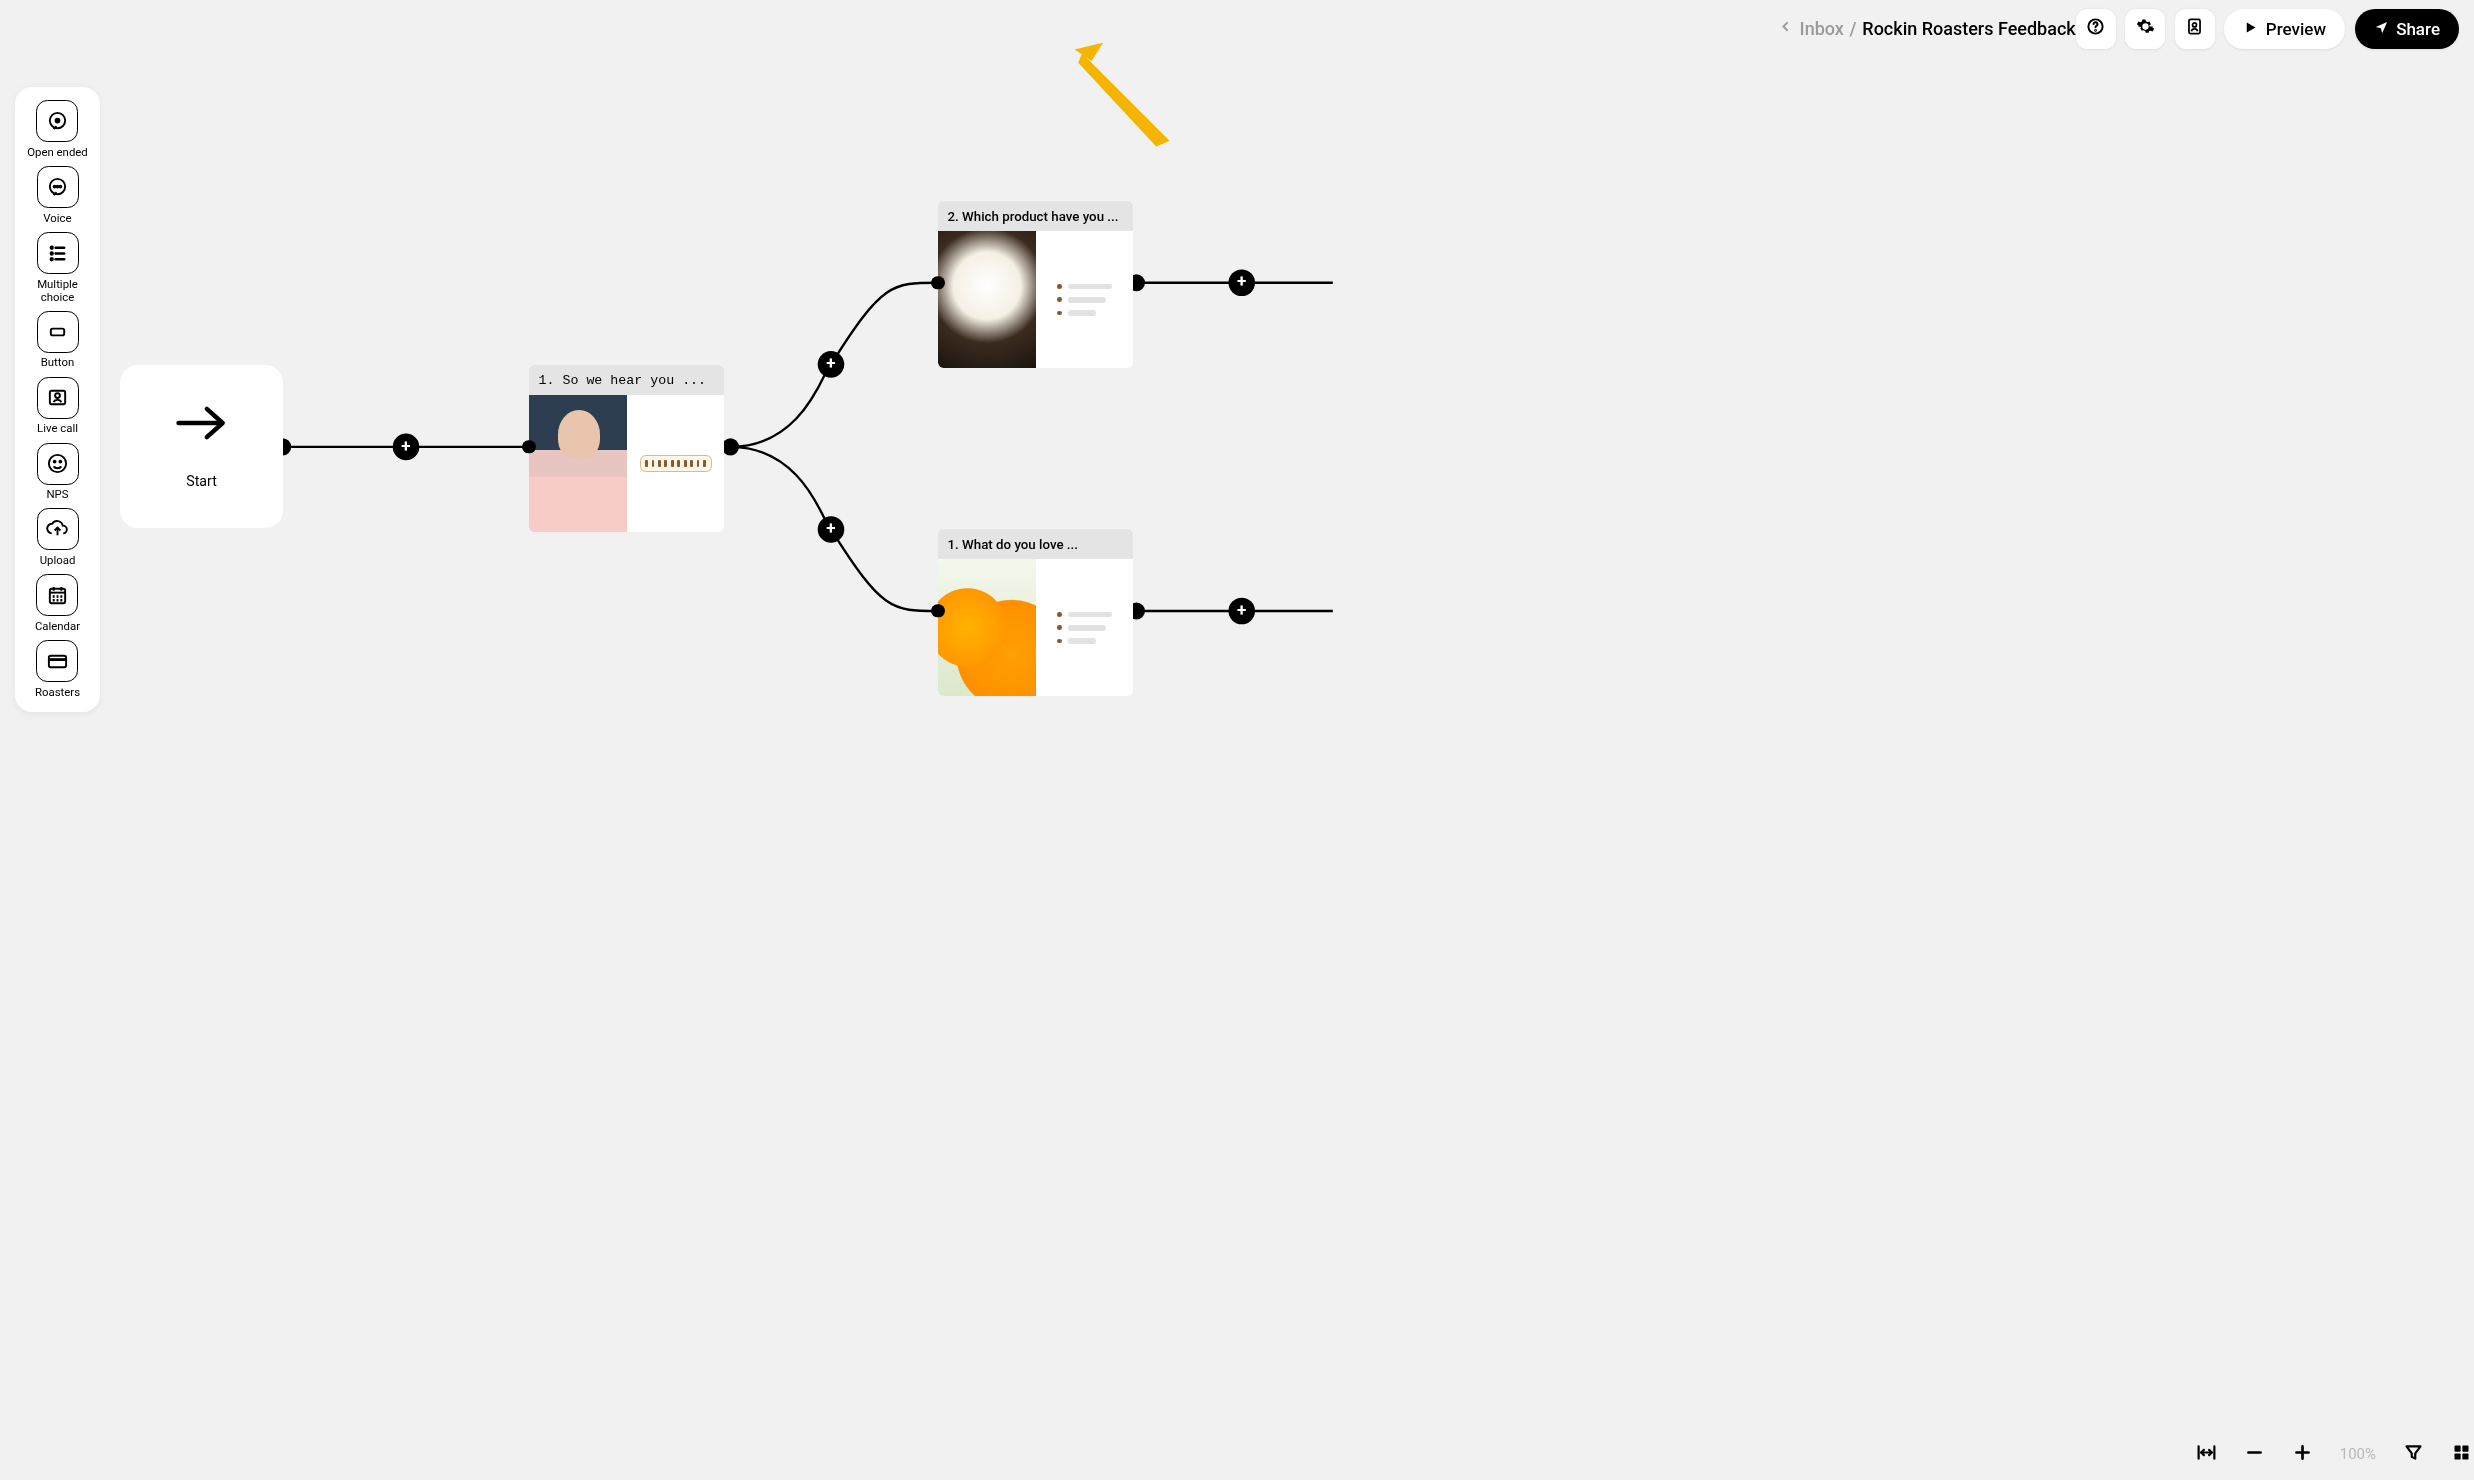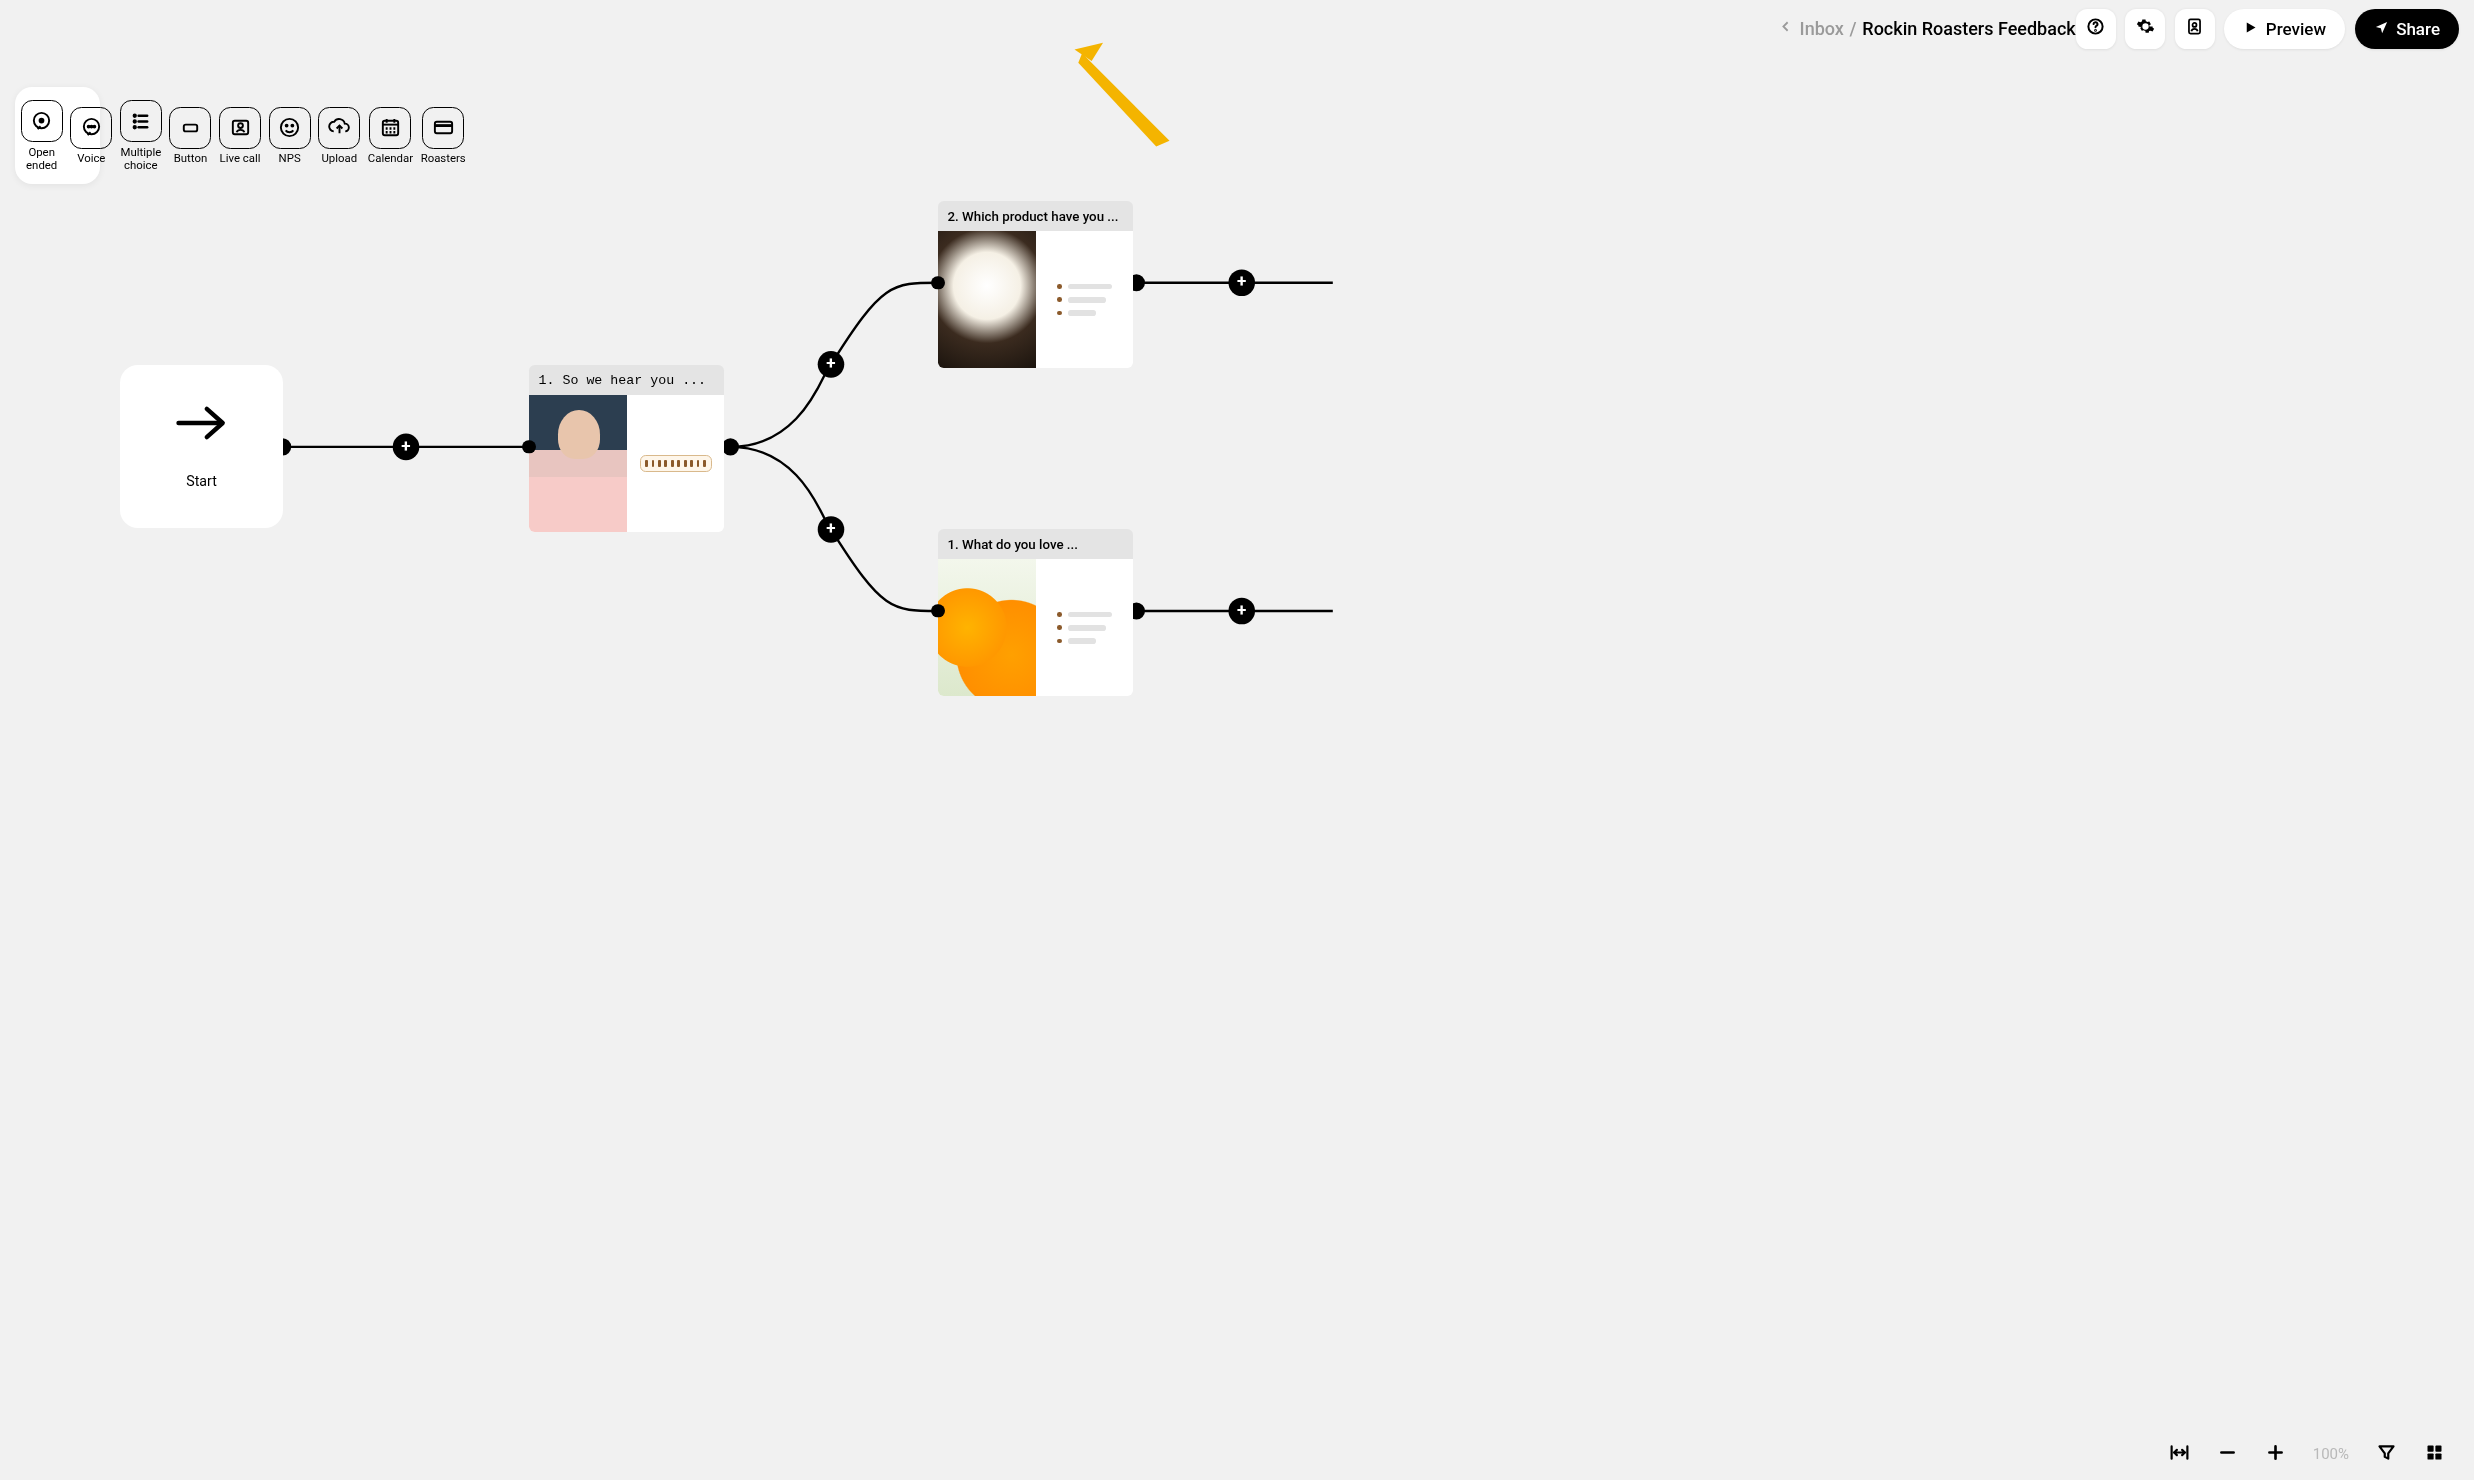--- a/index.html
+++ b/index.html
@@ -86,21 +86,21 @@
   
   .toolbox {
     position: absolute;
     top: 87px;
     left: 15px;
     width: 85px;
     background: var(--white);
     border-radius: 17px;
     padding: 13.3px 5.7px;
     display: flex;
-    flex-direction: row;
+    flex-direction: column;
     align-items: center;
     gap: 7.6px;
     box-shadow: 0 1.9px 7.6px rgba(0,0,0,.06);
     z-index: 30;
   }
   .tool-item {
     display: flex;
     flex-direction: column;
     align-items: center;
     gap: 3.8px;
@@ -235,21 +235,21 @@
     background: var(--black);
     top: 50%;
     transform: translateY(-50%);
     z-index: 12;
   }
   .card-input-port { left: -6.6px; }
 
   
   .bottom-controls {
     position: absolute;
-    bottom: 13.3px; right: 29px;
+    bottom: 13.3px; right: 2px;
     display: flex; align-items: center; gap: 27px;
     z-index: 30;
     justify-content: flex-end;
   }
   .bottom-controls .ctrl {
     display: flex; align-items: center; justify-content: center;
     cursor: pointer;
   }
   .bottom-controls svg { width: 21px; height: 21px; }
   .zoom-text {

